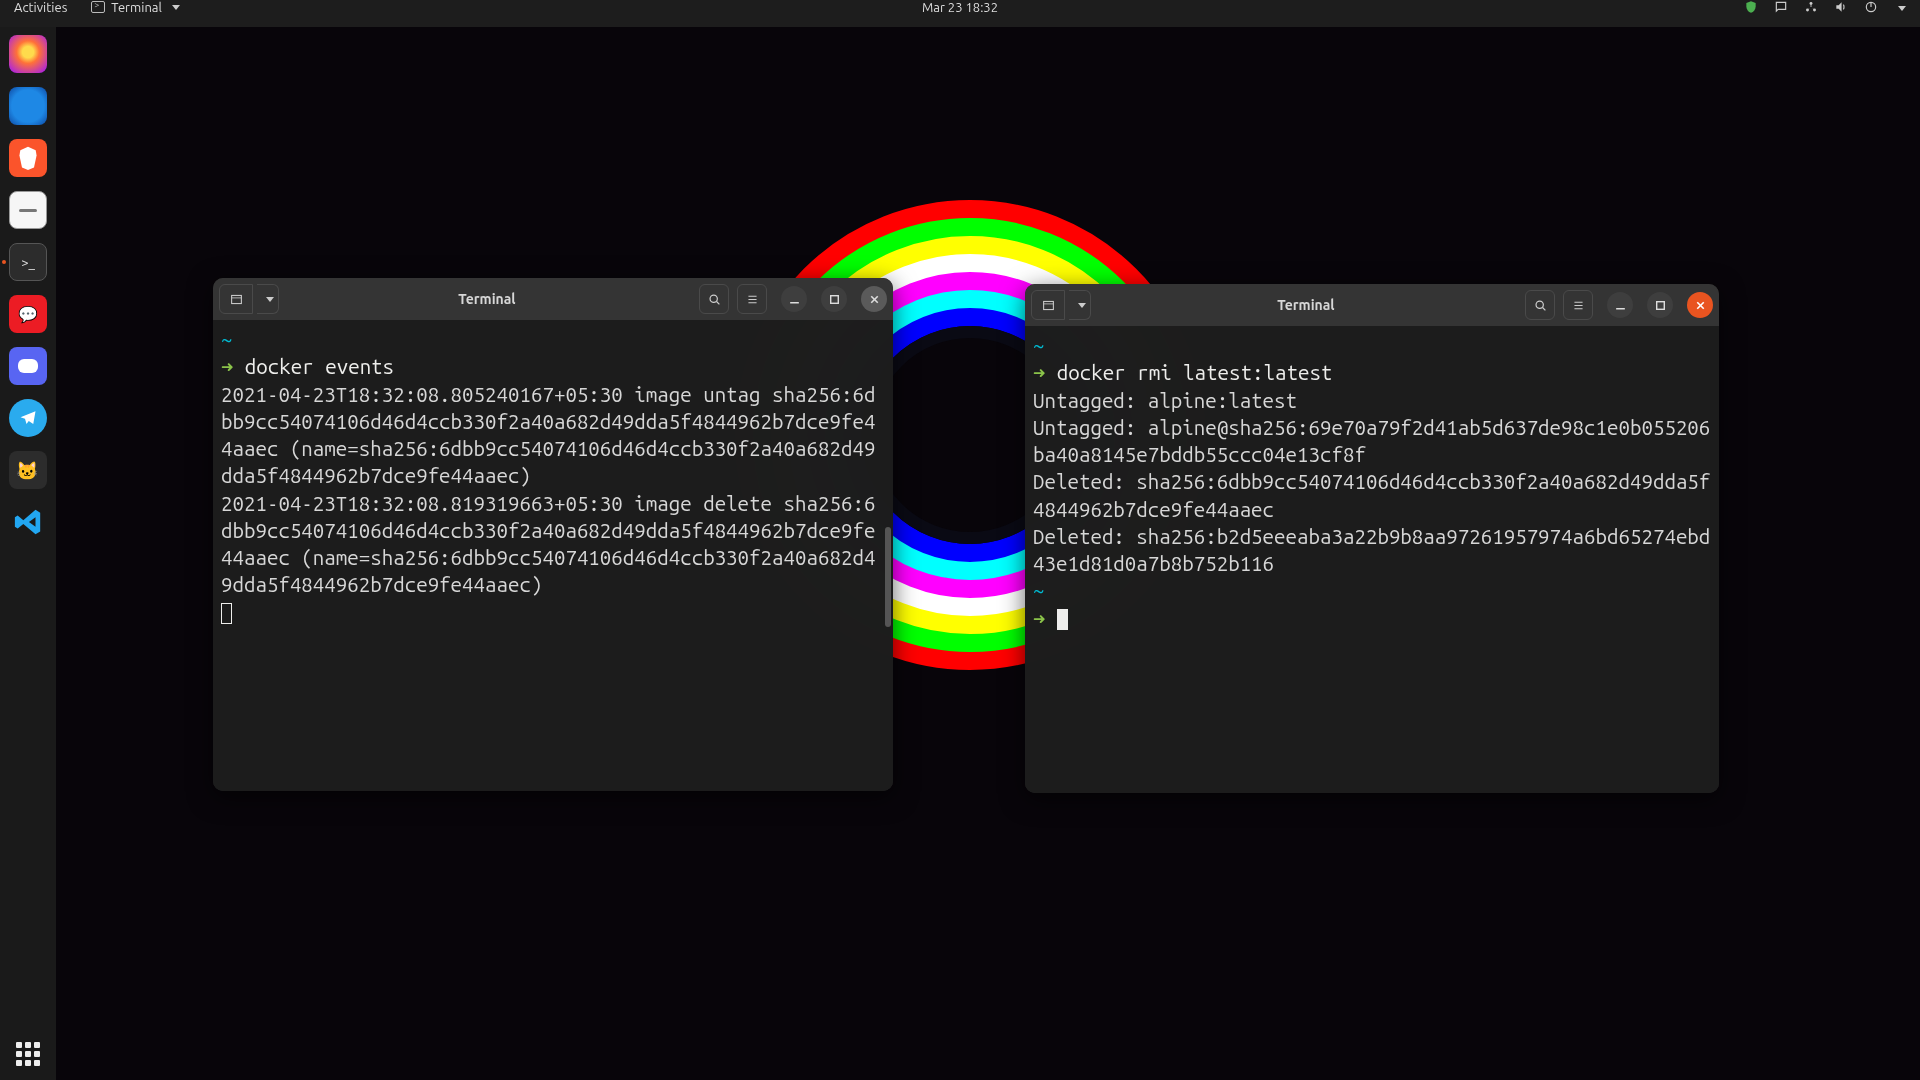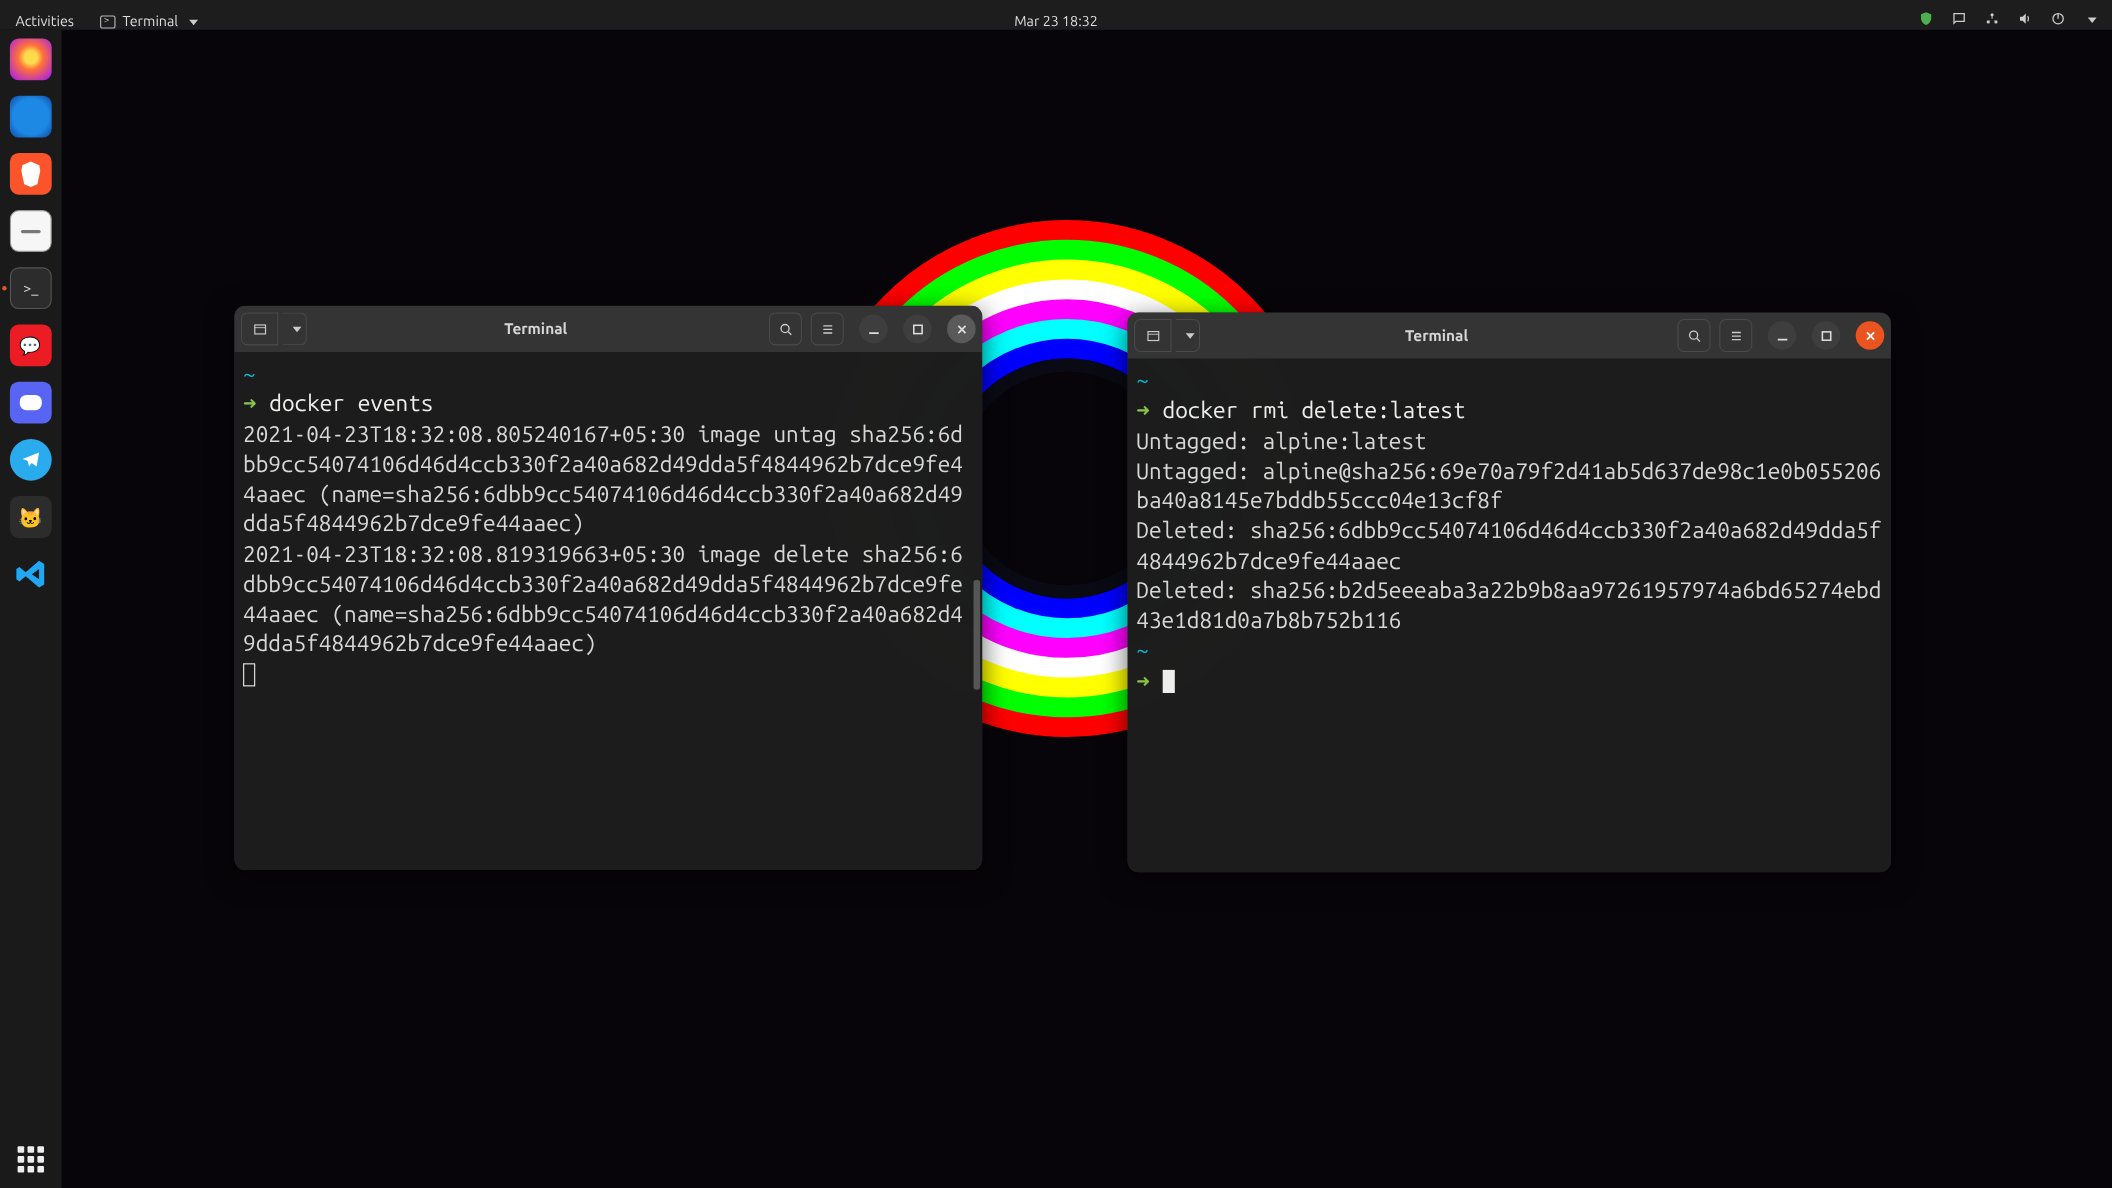--- a/index.html
+++ b/index.html
@@ -13,21 +13,21 @@
     position: relative;
     transform-origin: top left;
   }
   
   .topbar {
     position: absolute;
     top: 0; left: 0; right: 0;
     height: 27px;
     background: #1d1d1d;
     display: flex;
-    align-items: flex-end;
+    align-items: flex-start;
     font-size: 13px;
     color: #dddddd;
     z-index: 100;
   }
   .topbar .activities { padding: 0 14px; }
   .topbar .appmenu {
     display: flex; align-items: center; gap: 6px;
     padding: 0 10px;
   }
   .topbar .appmenu .termglyph {
@@ -391,20 +391,20 @@
         </svg>
     </div>
     <div class="winbtn closebtn">
       <svg viewBox="0 0 12 12">
           <line x1="3" y1="3" x2="9" y2="9" stroke="#fff" stroke-width="1.5"></line>
           <line x1="9" y1="3" x2="3" y2="9" stroke="#fff" stroke-width="1.5"></line>
         </svg>
     </div>
   </div>
   <div class="term-body"><span class="tilde">~</span>
-<span class="arrow">➜</span> <span class="cmd">docker rmi delete:latest</span>
+<span class="arrow">➜</span> <span class="cmd">docker rmi latest:latest</span>
 <span>Untagged: alpine:latest
 Untagged: alpine@sha256:69e70a79f2d41ab5d637de98c1e0b055206ba40a8145e7bddb55ccc04e13cf8f
 Deleted: sha256:6dbb9cc54074106d46d4ccb330f2a40a682d49dda5f4844962b7dce9fe44aaec
 Deleted: sha256:b2d5eeeaba3a22b9b8aa97261957974a6bd65274ebd43e1d81d0a7b8b752b116</span>
 <span class="tilde">~</span>
 <span class="arrow">➜</span> <span class="cursor"></span></div>
 </div>
 
 </body></html>

